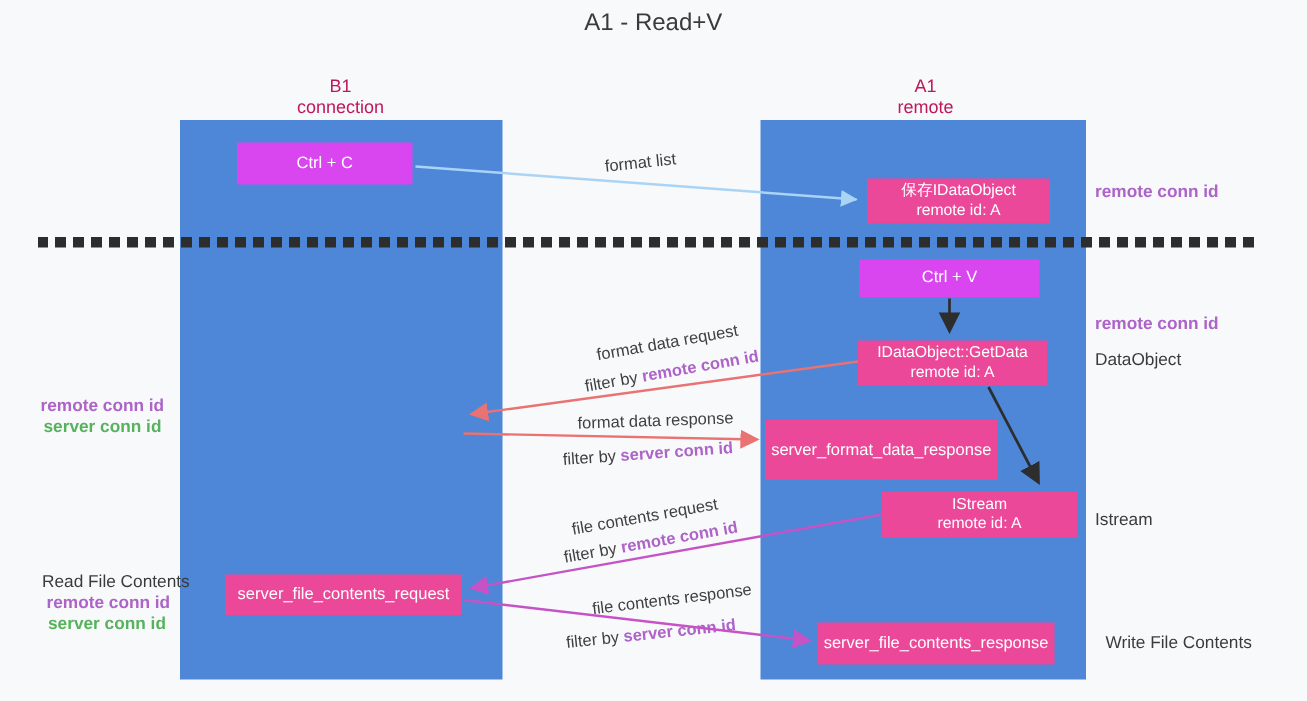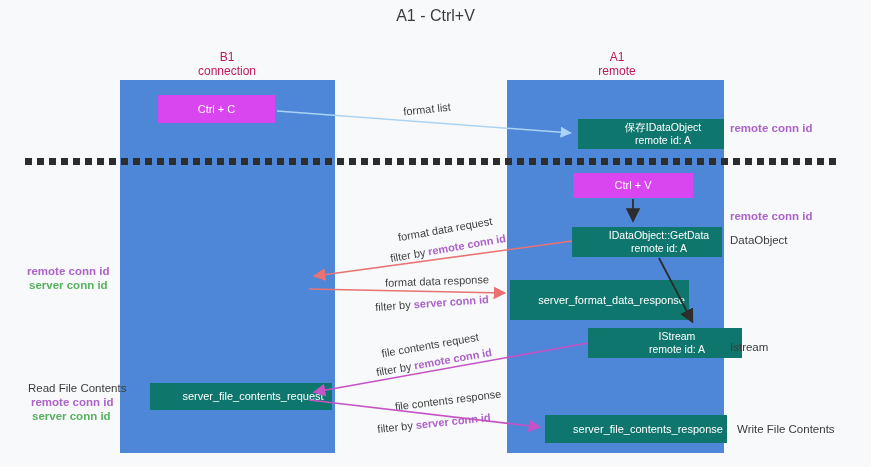--- a/index.html
+++ b/index.html
@@ -7,37 +7,37 @@
     position:relative;width:871px;height:467px;background:#f8f9fa;
     font-family:"Liberation Sans",sans-serif;overflow:hidden;color:#3b3b3b;
   }
   .abs{position:absolute;}
   .title{top:6px;left:0;width:871px;text-align:center;font-size:16px;line-height:20px;color:#3b3b3b;}
   .col-header{top:50px;width:140px;text-align:center;font-size:12px;line-height:14px;color:#be185d;}
   .column{top:80px;height:373px;background:#4e86d8;}
   .node{display:flex;flex-direction:column;align-items:center;justify-content:center;
         text-align:center;color:#fff;font-size:11px;line-height:13px;}
   .green{background:#d946ef;}
-  .orange{background:#0f766e;padding-left:24px;}
+  .orange{background:#ec4899;}
   .dashline{top:158px;left:25px;width:812px;height:7px;
     background:repeating-linear-gradient(90deg,#2d2d2d 0 7px,transparent 7px 12px);}
   .side-label{font-size:11.5px;line-height:13px;white-space:nowrap;}
   .purple{color:#ad63c8;font-weight:bold;}
   .greentx{color:#57b25e;font-weight:bold;}
   .plain{color:#3b3b3b;font-weight:normal;}
   .arrow-label{font-size:11px;color:#3f3f3f;white-space:nowrap;transform-origin:center;}
   svg.overlay{position:absolute;top:0;left:0;pointer-events:none;}
 </style>
 </head>
 <body>
 
 <div class="stage">
 
   <div class="abs title">
-    <div>A1 - Ctrl+V</div>
+    <div>A1 - Read+V</div>
   </div>
 
   <div class="abs col-header" style="left:157px;">
     <div>B1</div>
     <div>connection</div>
   </div>
   <div class="abs col-header" style="left:547px;">
     <div>A1</div>
     <div>remote</div>
   </div>

